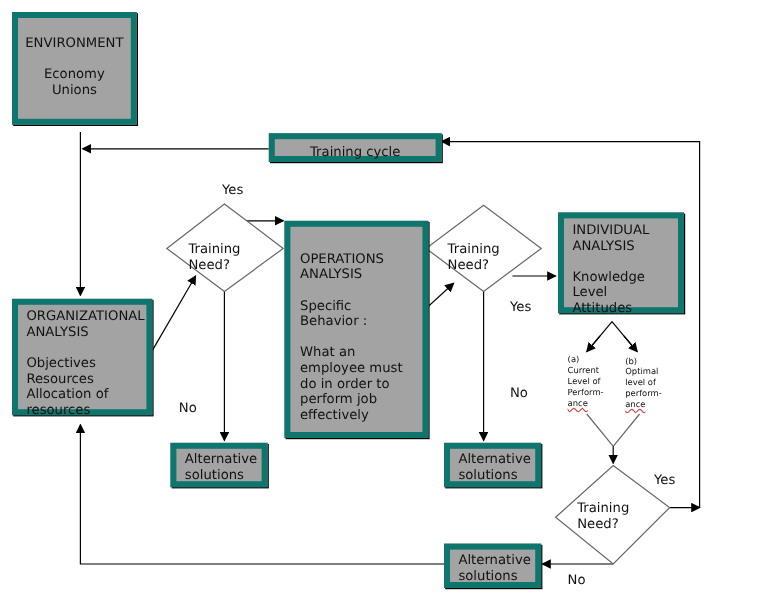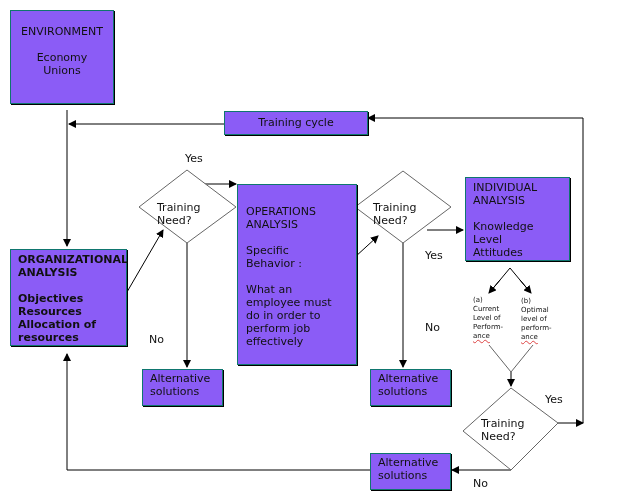--- a/index.html
+++ b/index.html
@@ -1,19 +1,19 @@
 <!DOCTYPE html>
 <html><head>
   <meta charset="utf-8">
   <style>
     html, body { margin: 0; padding: 0; background: #ffffff; }
     body { width: 636px; height: 502px; position: relative; overflow: hidden;
            font-family: "DejaVu Sans", sans-serif; font-size: 11px; color: #111; }
     svg.wires { position: absolute; left: 0; top: 0; width: 636px; height: 502px; }
-    .box { position: absolute; background: #8b5cf6; border: 1px solid #0f766e;
+    .box { position: absolute; background: #a3a3a3; border: 5px solid #0f766e;
            box-shadow: 1px 1px 0 #000; box-sizing: border-box; line-height: 13px; }
     .box div { white-space: nowrap; }
     .center { text-align: center; }
     .lbl { position: absolute; white-space: nowrap; line-height: 13px; }
     .dtext { position: absolute; text-align: left; line-height: 13px; white-space: nowrap; }
     .small { position: absolute; font-size: 7px; line-height: 9px; white-space: nowrap; }
     .gap { height: 13px; }
   </style>
 </head>
 <body>
@@ -69,21 +69,21 @@
   <div>ENVIRONMENT</div>
   <div class="gap"></div>
   <div>Economy</div>
   <div>Unions</div>
 </div>
 
 <div class="box center" style="left:224px; top:111px; width:144px; height:24px; padding-top:4px;">
   <div>Training cycle</div>
 </div>
 
-<div class="box" style="left:10px; top:249px; width:117px; height:97px; padding:3px 0 0 7px;font-weight:bold;">
+<div class="box" style="left:10px; top:249px; width:117px; height:97px; padding:3px 0 0 7px;">
   <div>ORGANIZATIONAL</div>
   <div>ANALYSIS</div>
   <div class="gap"></div>
   <div>Objectives</div>
   <div>Resources</div>
   <div>Allocation of</div>
   <div>resources</div>
 </div>
 
 <div class="box" style="left:237px; top:165px; width:120px; height:181px; padding:20px 0 0 8px;margin-top:19px;">

